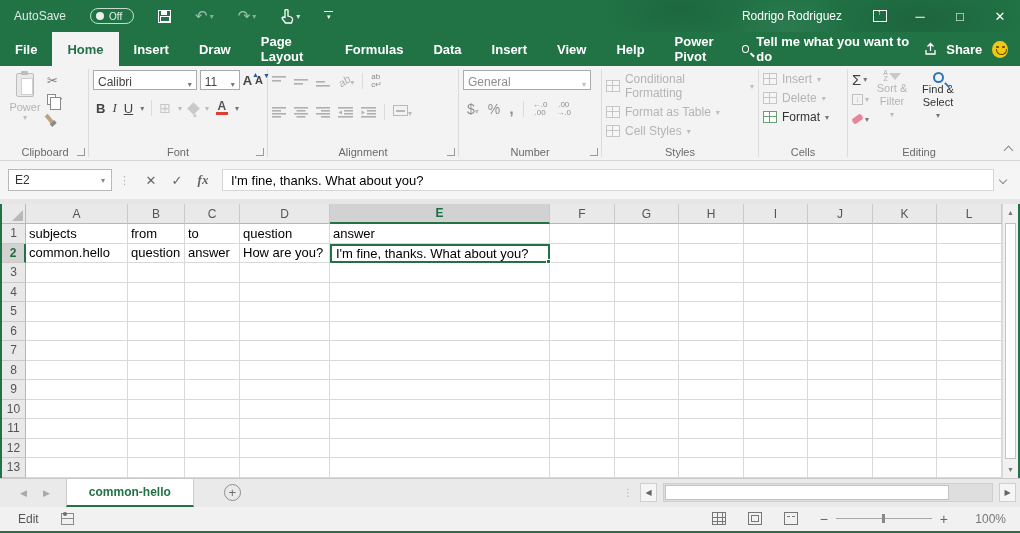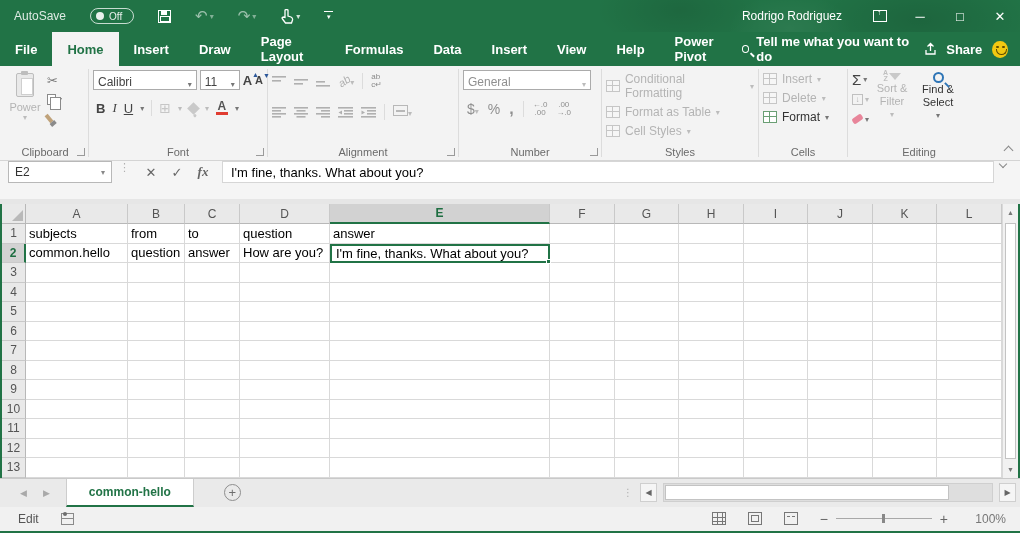--- a/index.html
+++ b/index.html
@@ -115,21 +115,21 @@
   .fill-ic { width:11px; height:11px; border:1px solid #c0c0c0; font-size:8px; color:#b0b0b0; display:inline-flex; align-items:center; justify-content:center; }
   .eraser-ic { width:11px; height:6px; background:#e8859a; border-radius:2px; transform:rotate(-35deg); display:inline-block; }
   .bigbtn { display:flex; flex-direction:column; align-items:center; width:46px; text-align:center; font-size:11px; line-height:13px; }
   .az-ic { font-size:7px; line-height:6px; color:#c0c0c0; font-weight:bold; white-space:pre-line; display:inline-block; }
   .funnel { width:0; height:0; border-left:6px solid transparent; border-right:6px solid transparent; border-top:7px solid #c9c9c9; display:inline-block; }
   .findmag { width:11px; height:11px; border:2px solid #2e75b6; border-radius:50%; position:relative; display:inline-block; margin-top:2px; }
   .findmag::after { content:""; position:absolute; width:6px; height:2px; background:#2e75b6; transform:rotate(45deg); left:9px; top:10px; }
   .collapse-chev { position:absolute; right:8px; bottom:6px; width:7px; height:7px; border-left:1.5px solid #888; border-top:1.5px solid #888; transform:rotate(45deg); }
 
   
-  .fbar { position:absolute; left:-2px; top:161px; width:1020px; height:38px; background:#f5f5f5; display:flex; padding:0 8px; }
+  .fbar { position:absolute; left:-2px; top:161px; width:1020px; height:38px; background:#f5f5f5; display:flex; align-items:center; padding:0 8px; }
   .namebox { width:104px; height:22px; background:#fff; border:1px solid #b8b8b8; display:flex; align-items:center; padding:0 6px; font-size:12px; color:#333; }
   .namebox .caret { margin-left:auto; color:#888; }
   .dots { color:#b0b0b0; font-size:11px; margin:0 7px; letter-spacing:1px; }
   .fbtn { width:26px; height:22px; display:flex; align-items:center; justify-content:center; font-size:13px; color:#666; }
   .fx { font-style:italic; font-family:"Liberation Serif",serif; font-weight:bold; }
   .ffield { flex:1; height:22px; background:#fff; border:1px solid #d6d6d6; margin-left:6px; display:flex; align-items:center; padding:0 8px; font-size:13px; color:#000; }
   .fexpand { width:18px; display:flex; justify-content:center; }
   .chev-down { width:6px; height:6px; border-right:1.5px solid #888; border-bottom:1.5px solid #888; transform:rotate(45deg); display:inline-block; }
 
   

